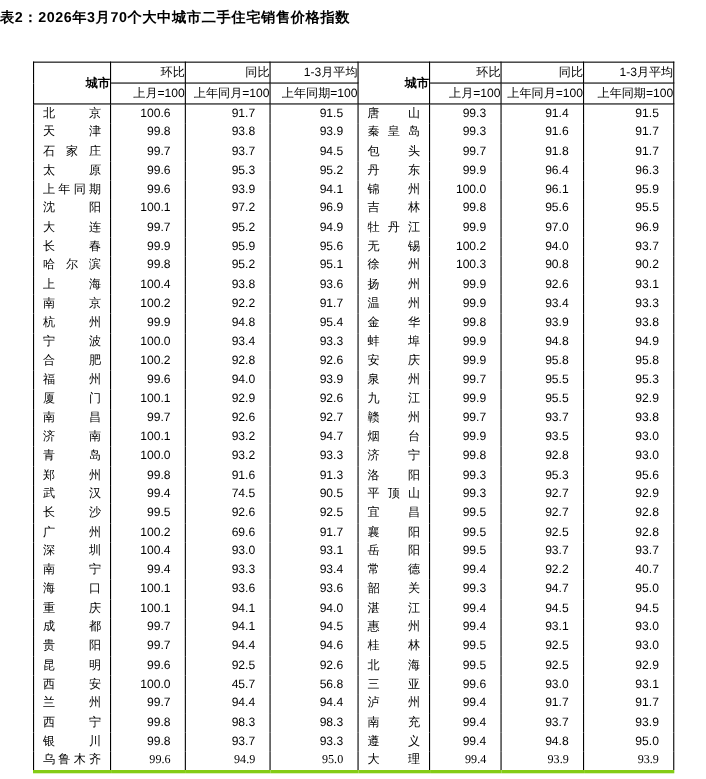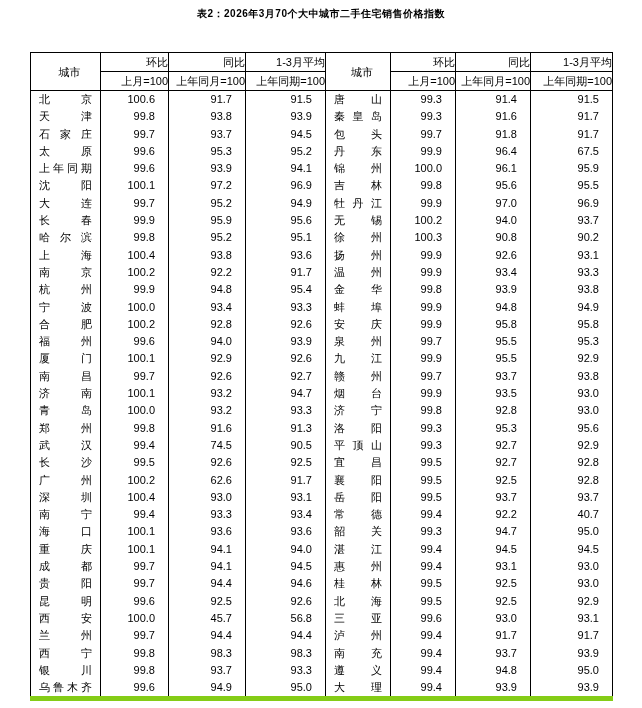--- a/index.html
+++ b/index.html
@@ -11,22 +11,22 @@
   }
   .page {
     position: relative;
     width: 642px;
     height: 708px;
     background: #fff;
     overflow: hidden;
   }
   .title {
     padding-top: 7px;
-    text-align: center;
-    font-size: 10px;
+    text-align: left;
+    font-size: 13px;
     font-weight: bold;
     letter-spacing: 0.5px;
   }
   table.idx {
     border-collapse: collapse;
     table-layout: fixed;
     width: 582px;
     margin: 31px 0 0 30px;
   }
   table.idx th {
@@ -34,37 +34,39 @@
     font-weight: normal;
     font-size: 11px;
     height: 18px;
     line-height: 18px;
     padding: 0;
     text-align: right;
     white-space: nowrap;
     overflow: hidden;
   }
   table.idx th.city-h {
-    text-align: center;
+    text-align: right;
     padding-left: 8px;
+    font-weight: bold;
   }
   table.idx td {
     border-left: 1px solid #000;
     border-right: 1px solid #000;
     border-top: none;
     border-bottom: none;
     font-size: 11px;
     height: 17.3px;
     line-height: 17.3px;
     padding: 0;
     white-space: nowrap;
     overflow: hidden;
   }
   table.idx tbody tr:last-child td {
-    border-bottom: 5px solid #84cc16;
+    border-bottom: 3px solid #84cc16;
+    font-family: Liberation Serif, serif;
   }
   table.idx td.city {
     text-align: justify;
     text-align-last: justify;
     padding: 0 8px;
   }
   table.idx td.num {
     text-align: right;
     padding-right: 13px;
   }
@@ -139,21 +141,21 @@
           <td class="num">91.7</td>
         </tr>
         <tr>
           <td class="city">太原</td>
           <td class="num">99.6</td>
           <td class="num">95.3</td>
           <td class="num">95.2</td>
           <td class="city">丹东</td>
           <td class="num">99.9</td>
           <td class="num">96.4</td>
-          <td class="num">67.5</td>
+          <td class="num">96.3</td>
         </tr>
         <tr>
           <td class="city">上年同期</td>
           <td class="num">99.6</td>
           <td class="num">93.9</td>
           <td class="num">94.1</td>
           <td class="city">锦州</td>
           <td class="num">100.0</td>
           <td class="num">96.1</td>
           <td class="num">95.9</td>
@@ -324,21 +326,21 @@
           <td class="num">92.6</td>
           <td class="num">92.5</td>
           <td class="city">宜昌</td>
           <td class="num">99.5</td>
           <td class="num">92.7</td>
           <td class="num">92.8</td>
         </tr>
         <tr>
           <td class="city">广州</td>
           <td class="num">100.2</td>
-          <td class="num">62.6</td>
+          <td class="num">69.6</td>
           <td class="num">91.7</td>
           <td class="city">襄阳</td>
           <td class="num">99.5</td>
           <td class="num">92.5</td>
           <td class="num">92.8</td>
         </tr>
         <tr>
           <td class="city">深圳</td>
           <td class="num">100.4</td>
           <td class="num">93.0</td>

